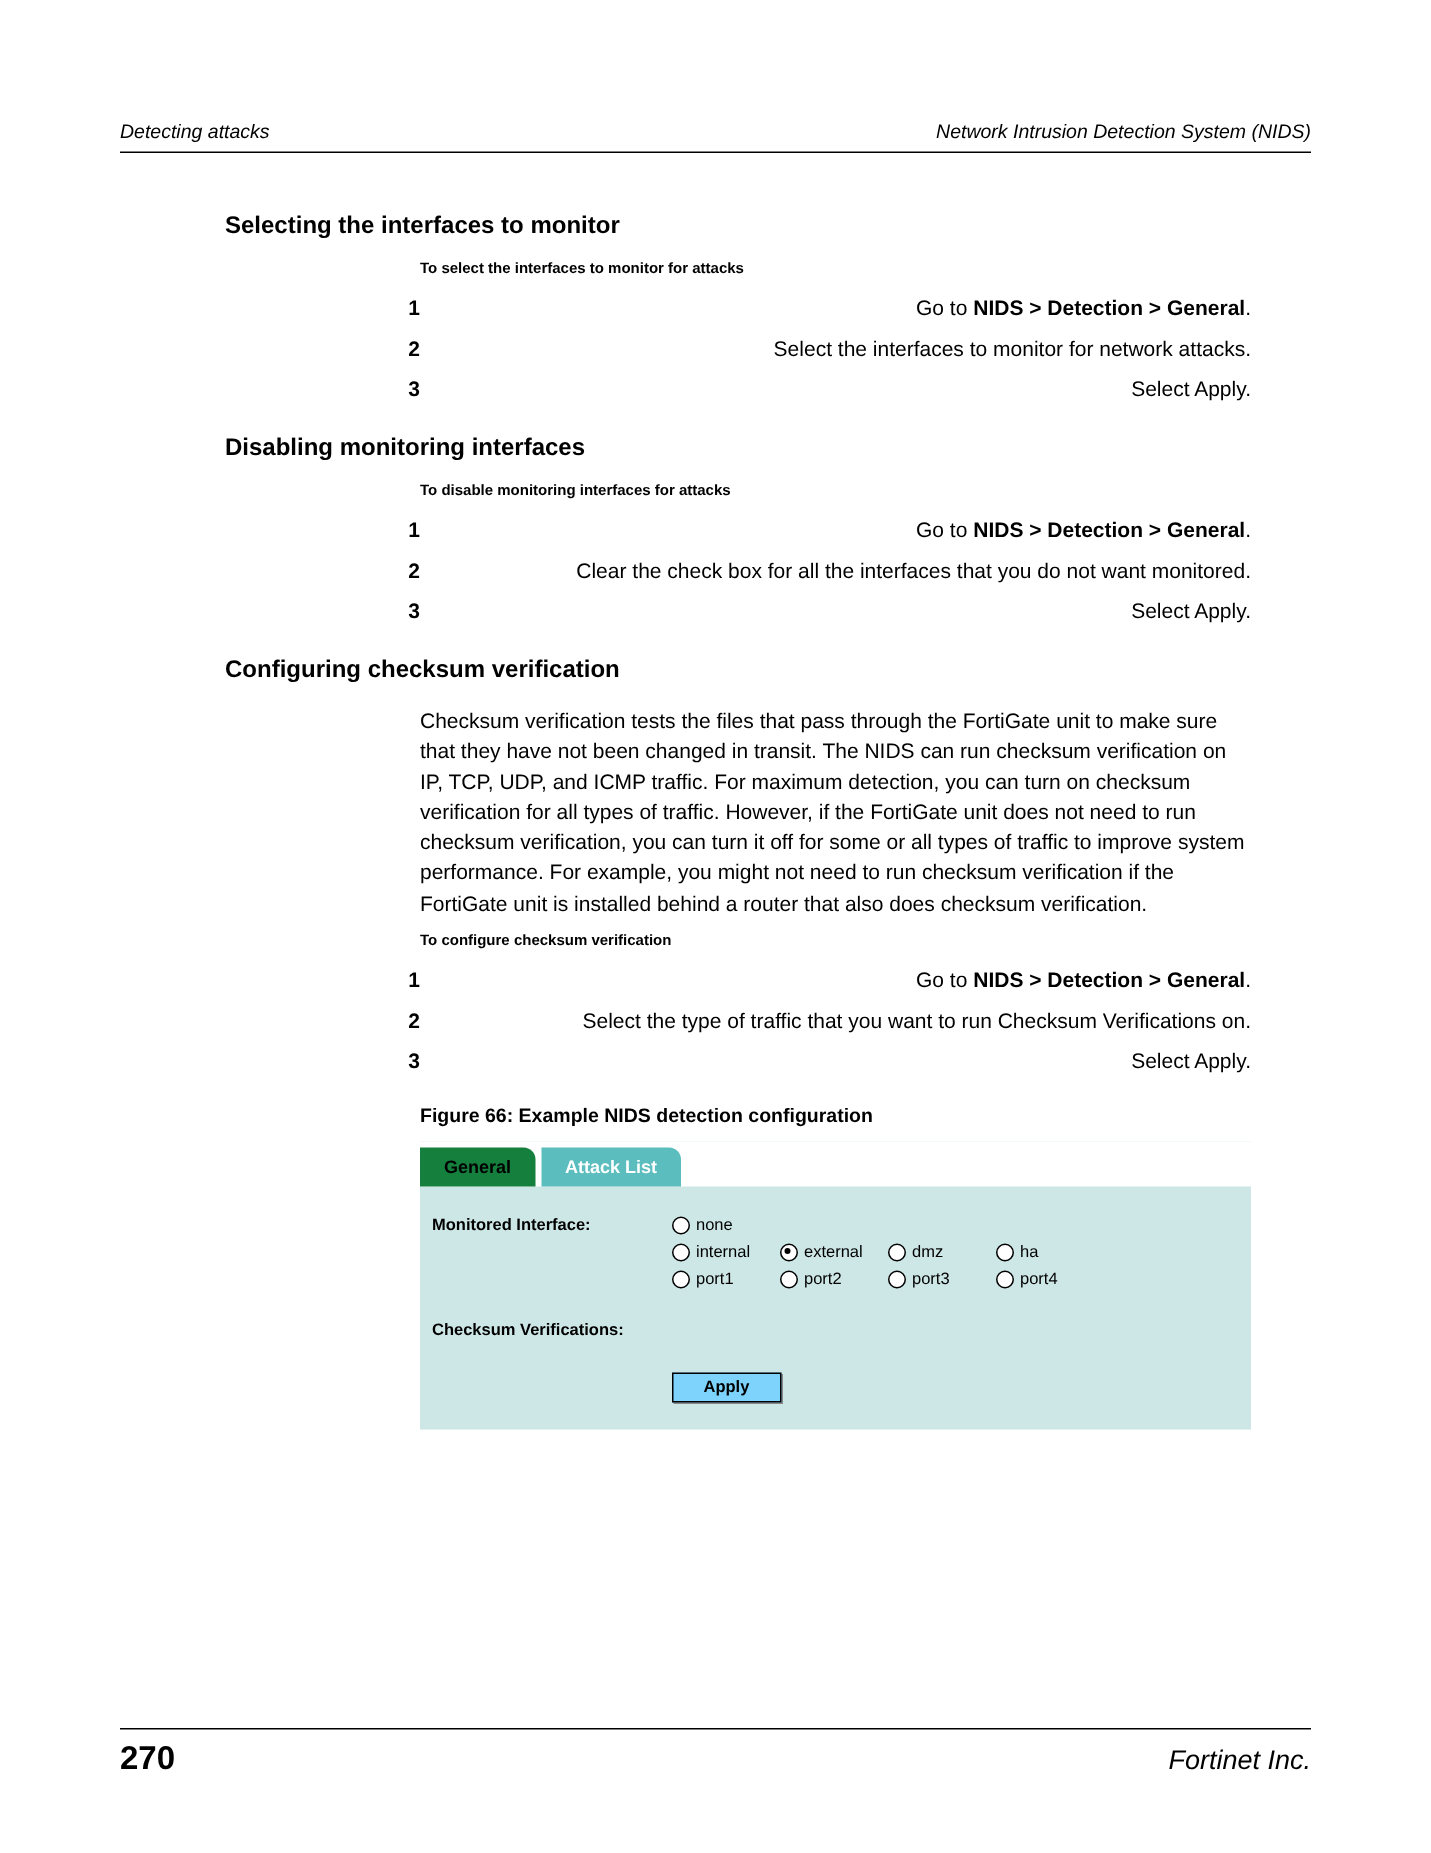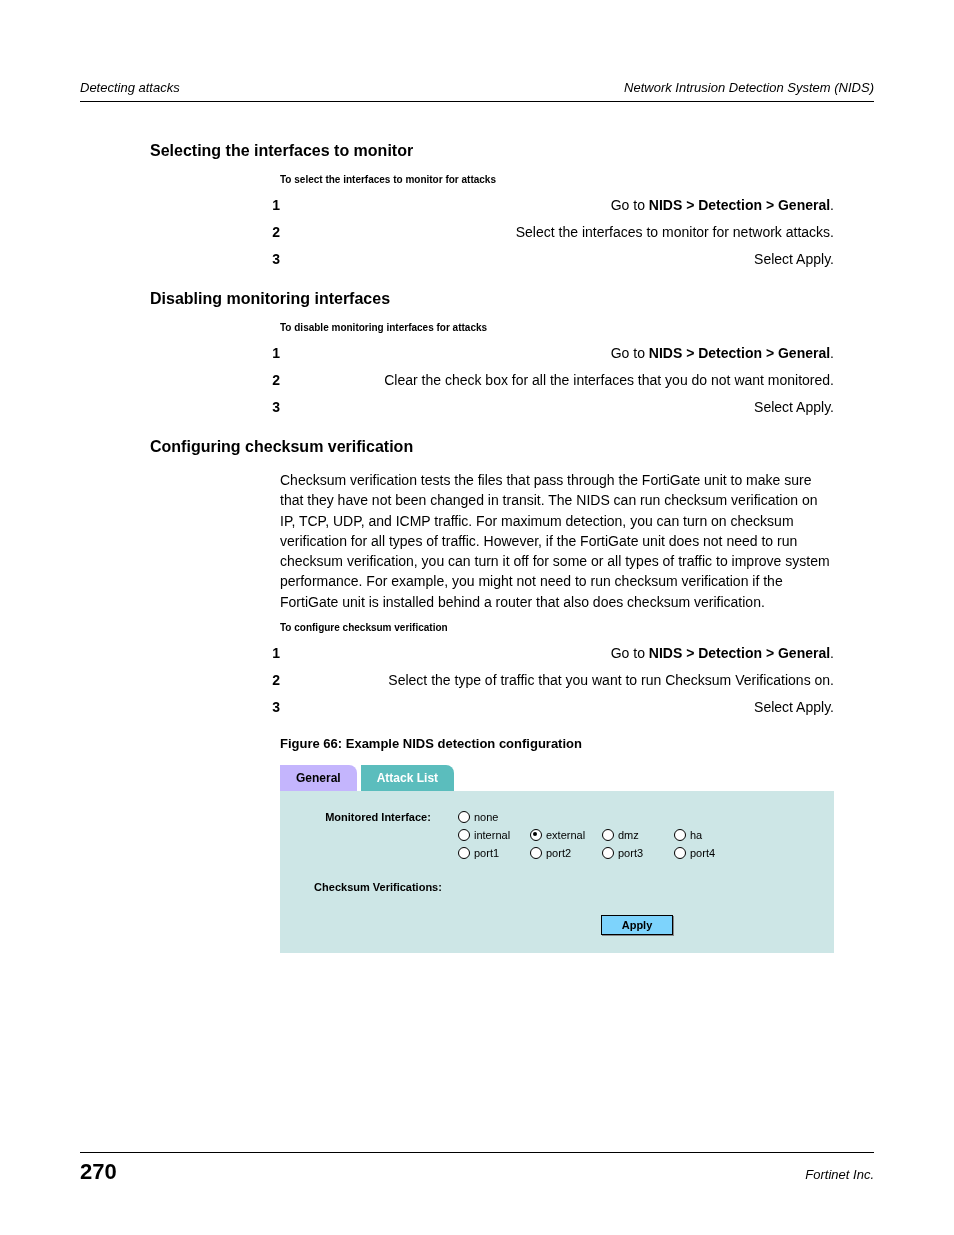--- a/index.html
+++ b/index.html
@@ -77,33 +77,32 @@
   }
   .tab {
     padding: 6px 16px;
     font-size: 12px;
     font-weight: bold;
     font-family: Verdana, sans-serif;
     margin-right: 4px;
     position: relative;
   }
   .tab.active {
-    background: #c4b5fd;
+    background: #15803d;
     border-radius: 0 8px 0 0;
   }
   .tab.inactive {
     background: #5bbdbd;
     color: #fff;
     border-radius: 0 8px 0 0;
   }
   .panel {
-    padding: 20px 18px 18px 18px;
+    padding: 20px 18px 18px 8px;
     font-family: Verdana, sans-serif;
     font-size: 11px;
-    text-align: center;
   }
   .panel-row {
     display: flex;
     margin-bottom: 6px;
     align-items: flex-start;
   }
   .panel-label {
     width: 160px;
     font-weight: bold;
     font-size: 11px;
@@ -168,21 +167,21 @@
     justify-content: space-between;
     align-items: baseline;
   }
   .page-num {
     font-size: 22px;
     font-weight: bold;
     color: #000000;
   }
   .footer-co {
     font-style: italic;
-    font-size: 13px;
+    font-size: 18px;
   }
   .bold { font-weight: bold; }
 </style>
 </head>
 <body>
 
 <div class="page">
 
   <div class="header-row">
     <span>Detecting attacks</span>

